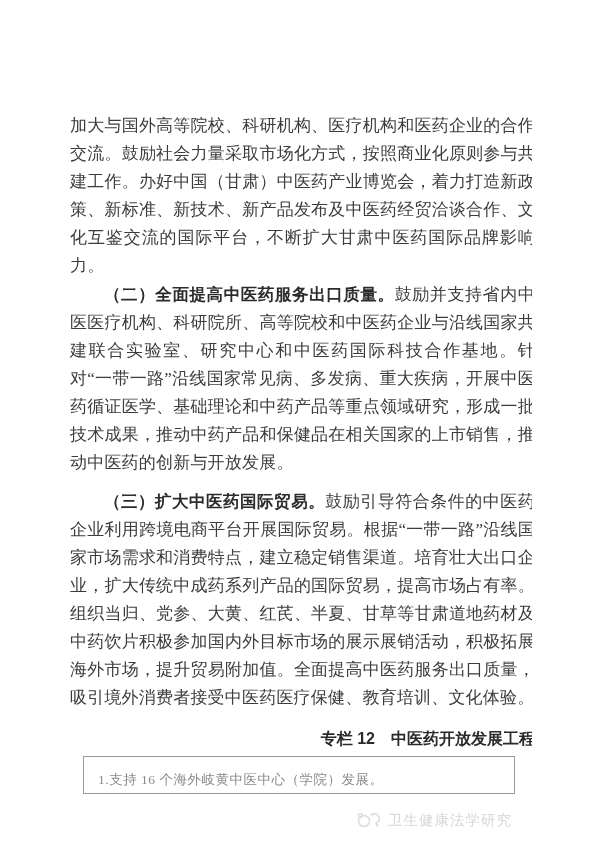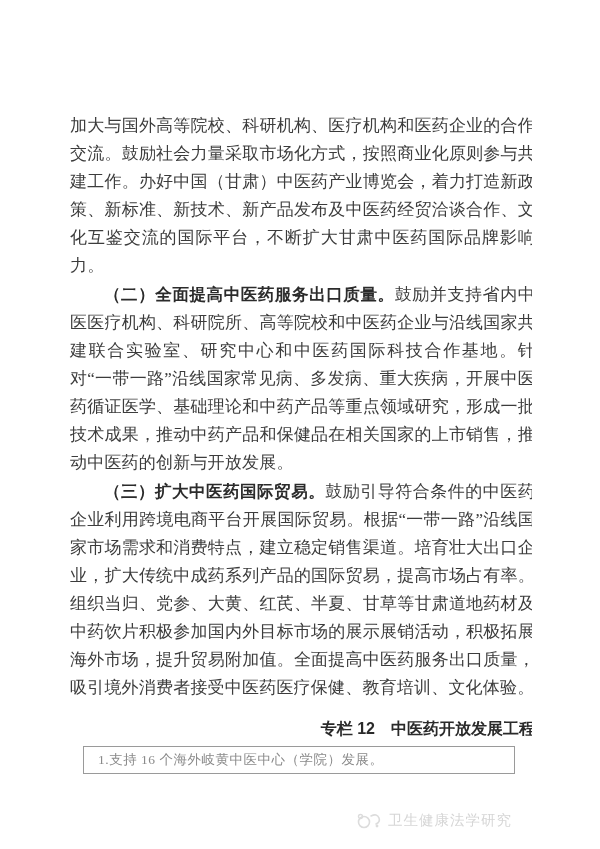--- a/index.html
+++ b/index.html
@@ -20,55 +20,55 @@
     width: 465px;
   }
   .para {
     font-size: 17px;
     line-height: 28px;
     text-align: justify;
     color: #3c3c3c;
     letter-spacing: 0.2px;
   }
   .para.indent { text-indent: 2em; }
-  .para.gap { }
+  .para.gap { margin-top: 10px; }
   .para .lead {
     font-weight: 700;
     color: #2b2b2b;
     font-family: "Liberation Sans", "DejaVu Sans", sans-serif;
     font-size: 16.5px;
   }
   .panel-title {
     margin-top: 16px;
     text-align: right;
     font-family: "Liberation Sans", "DejaVu Sans", sans-serif;
     font-weight: 700;
     font-size: 16px;
     line-height: 22px;
     color: #2a2a2a;
   }
   .panel-box {
     margin-top: 6px;
     margin-left: 13px;
     width: 432px;
     border: 1px solid #9a9a9a;
-    padding: 2px 8px 2px 14px;
+    padding: 12px 8px 2px 14px;
   }
   .panel-item {
     font-size: 13.5px;
     line-height: 22px;
     color: #8a8a8a;
     letter-spacing: 0.5px;
   }
   .watermark {
     position: absolute;
     top: 811px;
     right: 20px;
     display: flex;
-    align-items: flex-end;
+    align-items: flex-start;
     gap: 5px;
   }
   .watermark-logo svg { display: block; }
   .watermark-text {
     font-family: "Liberation Sans", "DejaVu Sans", sans-serif;
     font-size: 14.5px;
     color: #d6d6d6;
     letter-spacing: 1px;
     white-space: nowrap;
   }

